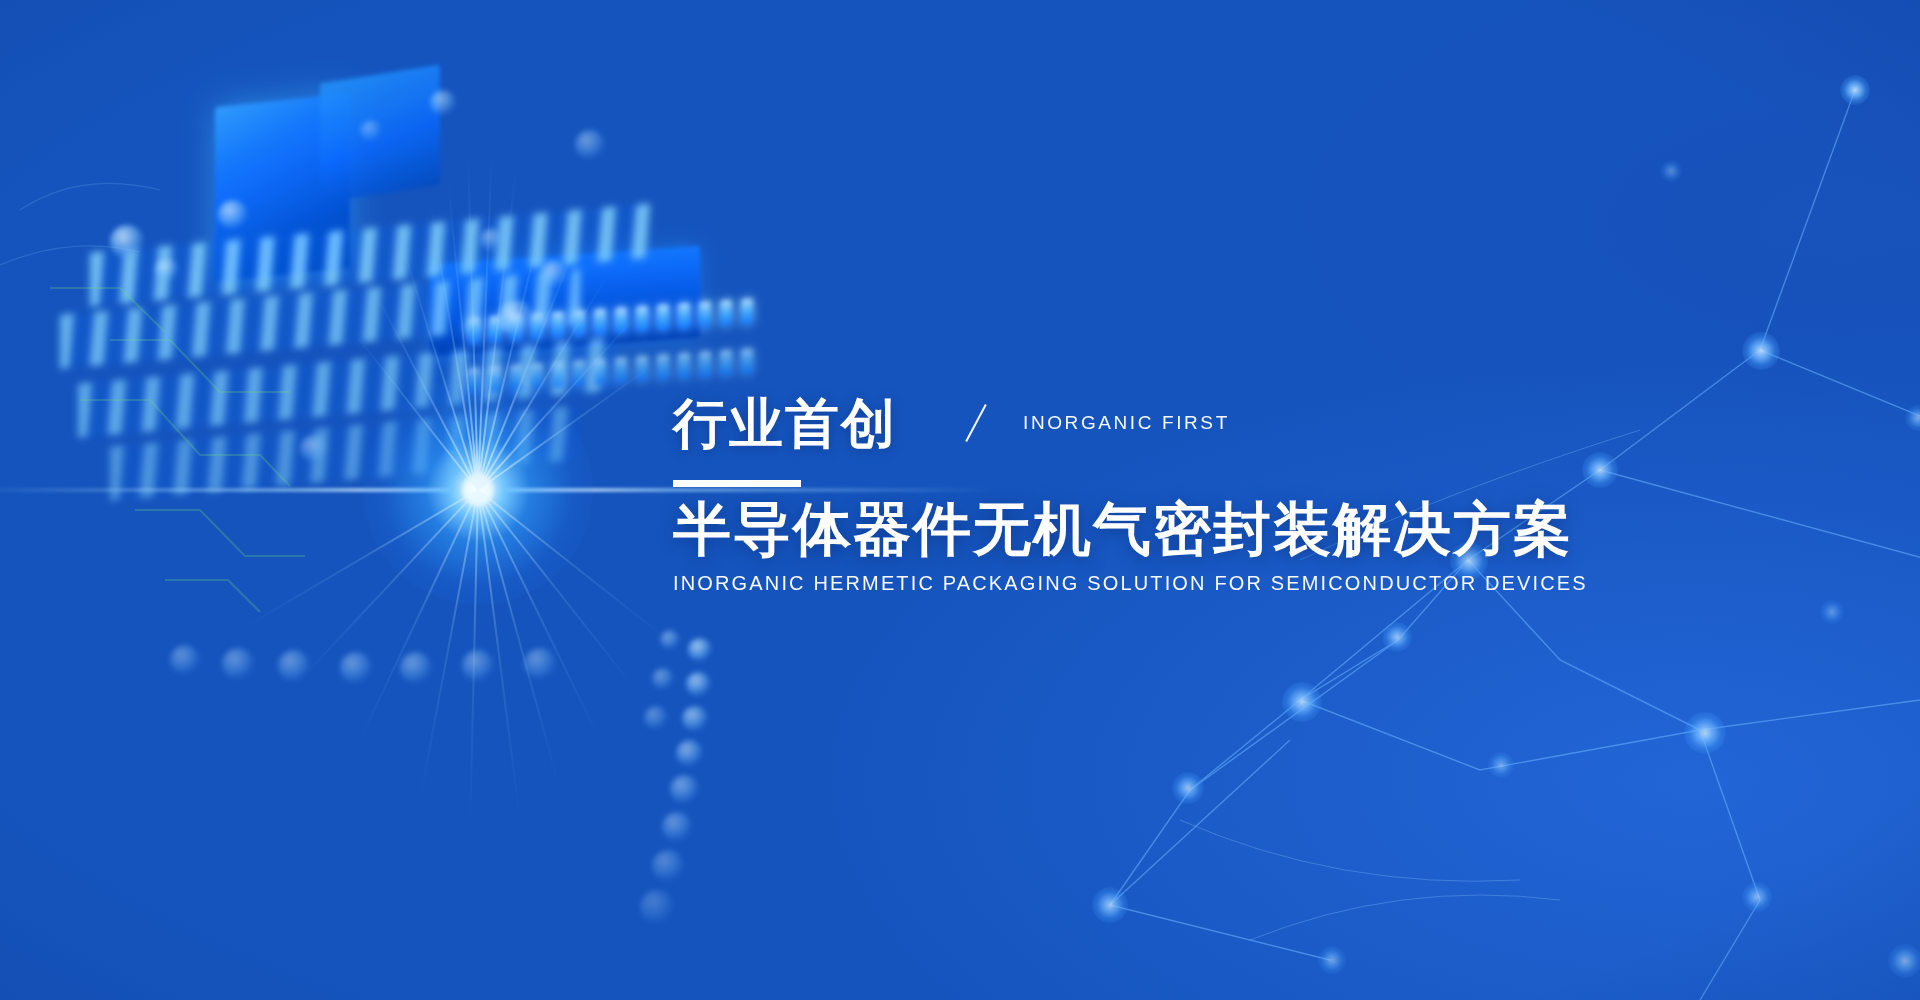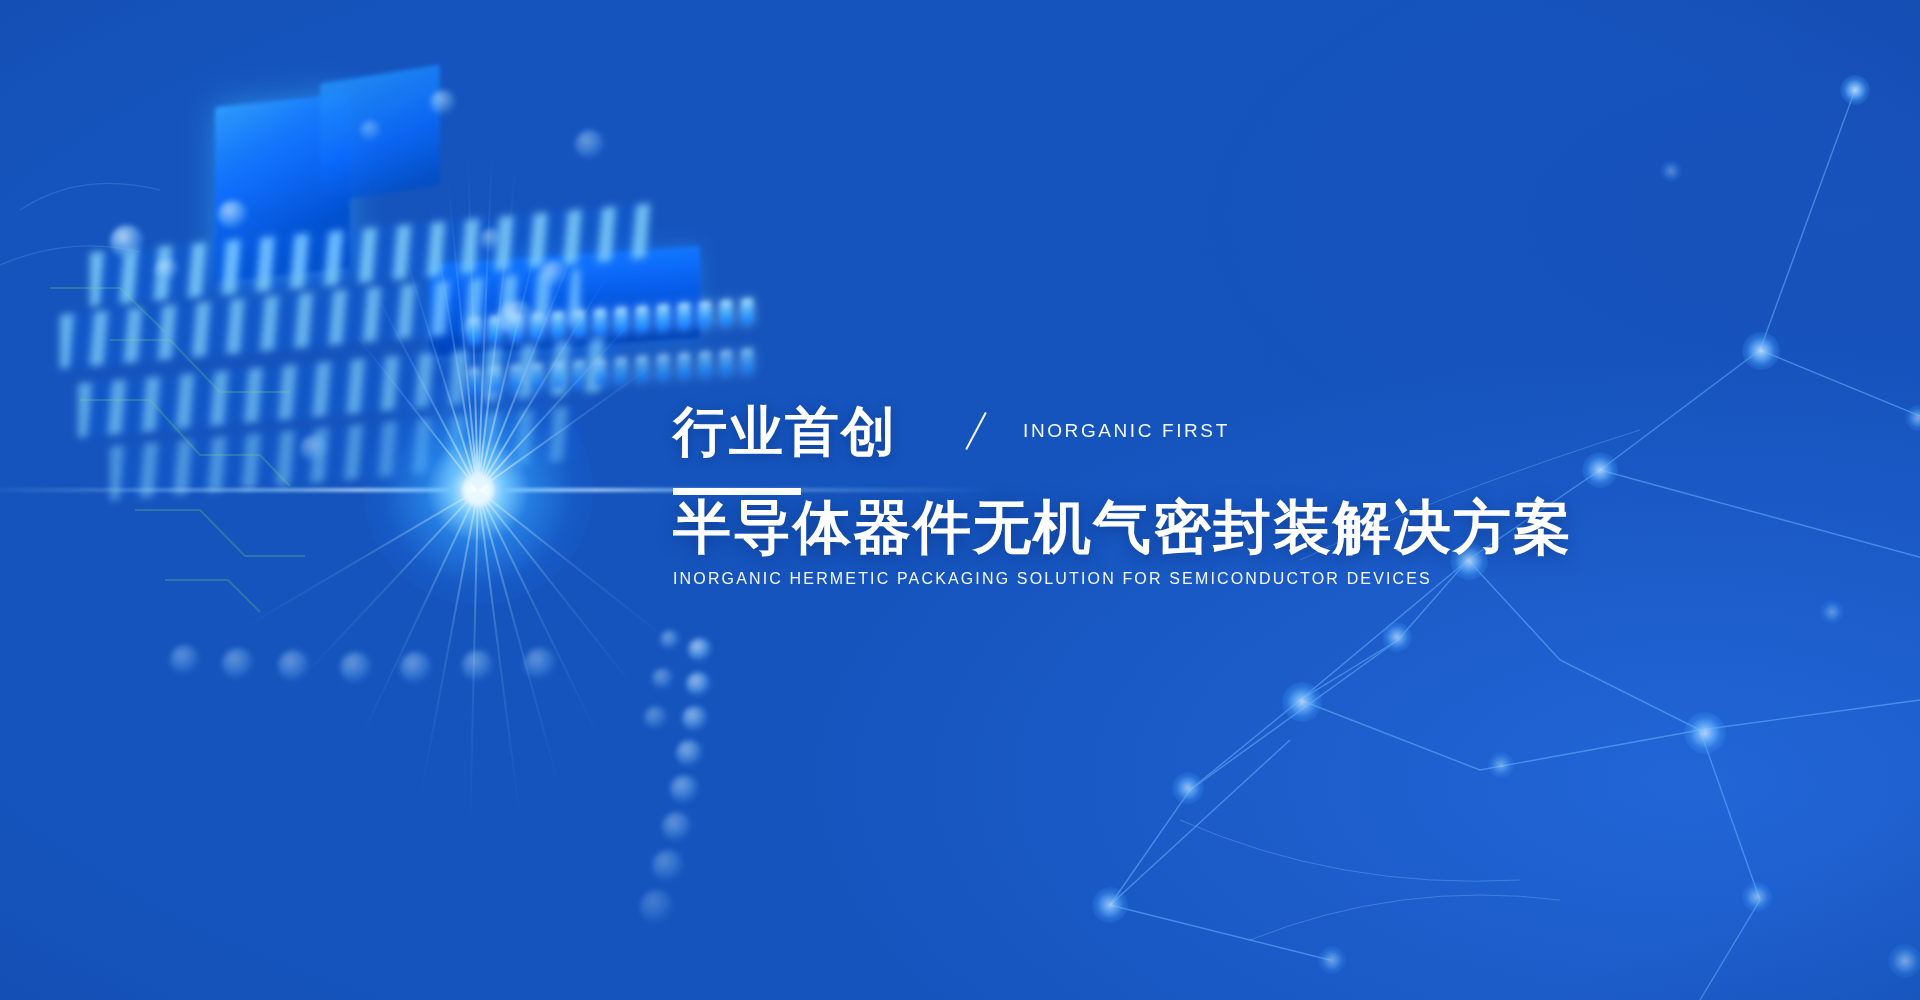--- a/index.html
+++ b/index.html
@@ -128,21 +128,21 @@
   .net{position:absolute; inset:0; pointer-events:none;}
   .node{
     position:absolute; border-radius:50%;
     background:radial-gradient(circle,#cfe9ff 0%, #6fb6ff 26%, rgba(70,160,255,.45) 52%, rgba(60,150,250,0) 80%);
     filter:blur(.6px);
   }
 
   
   .content{
     position:absolute;
-    left:673px; top:398px;
+    left:673px; top:390px;
     width:760px;
   }
   .eyebrow-row{
     display:flex; align-items:center;
     height:66px;
   }
   .eyebrow-cn{
     color:#ffffff;
     font-size:54px;
     font-weight:bold;
@@ -166,33 +166,33 @@
     letter-spacing:2.6px;
     white-space:nowrap;
     opacity:.96;
   }
   .rule{
     margin-top:24px;
     width:128px; height:7px;
     background:#ffffff;
   }
   .title-cn{
-    margin-top:2px;
+    margin-top:12px;
     color:#ffffff;
     font-size:58px;
     font-weight:bold;
     letter-spacing:2px;
     line-height:1.05;
     white-space:nowrap;
     text-shadow:0 3px 16px rgba(8,40,110,.5);
   }
   .title-en{
     margin-top:12px;
     color:#ffffff;
-    font-size:16px;
+    font-size:20px;
     letter-spacing:2.15px;
     white-space:nowrap;
     opacity:.97;
   }
 </style>
 </head>
 <body>
 
 <div class="stage">
 

